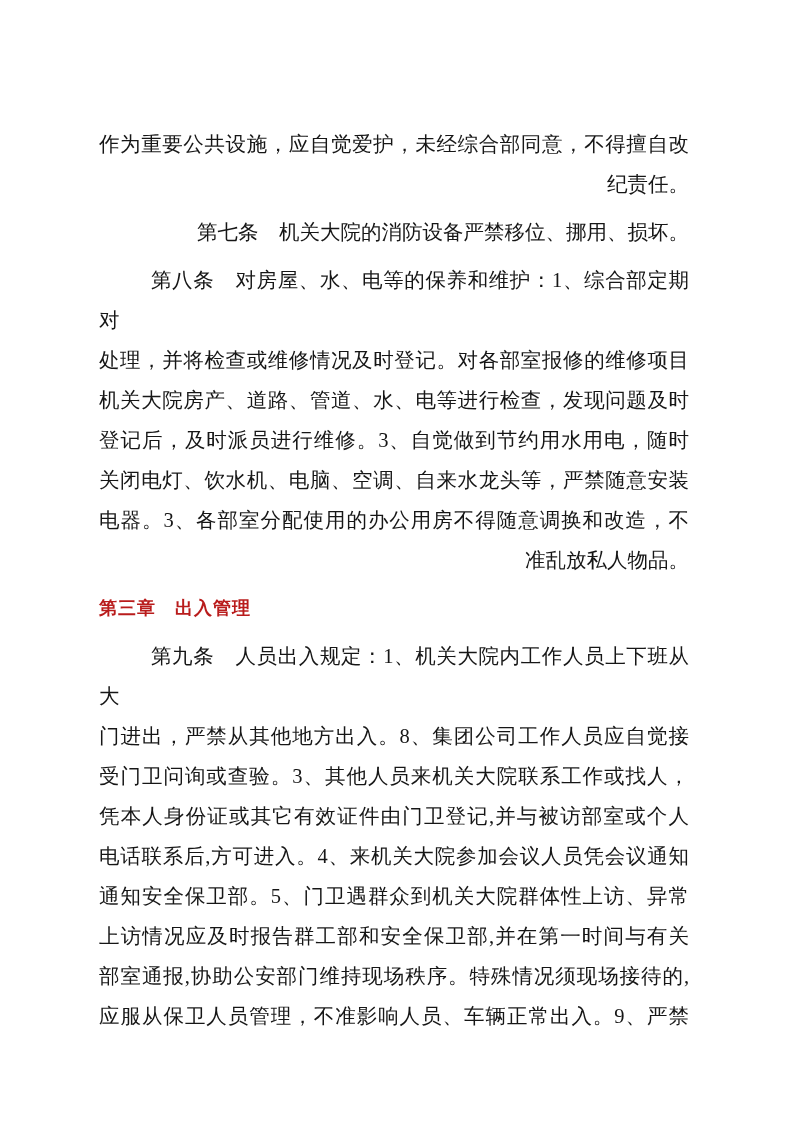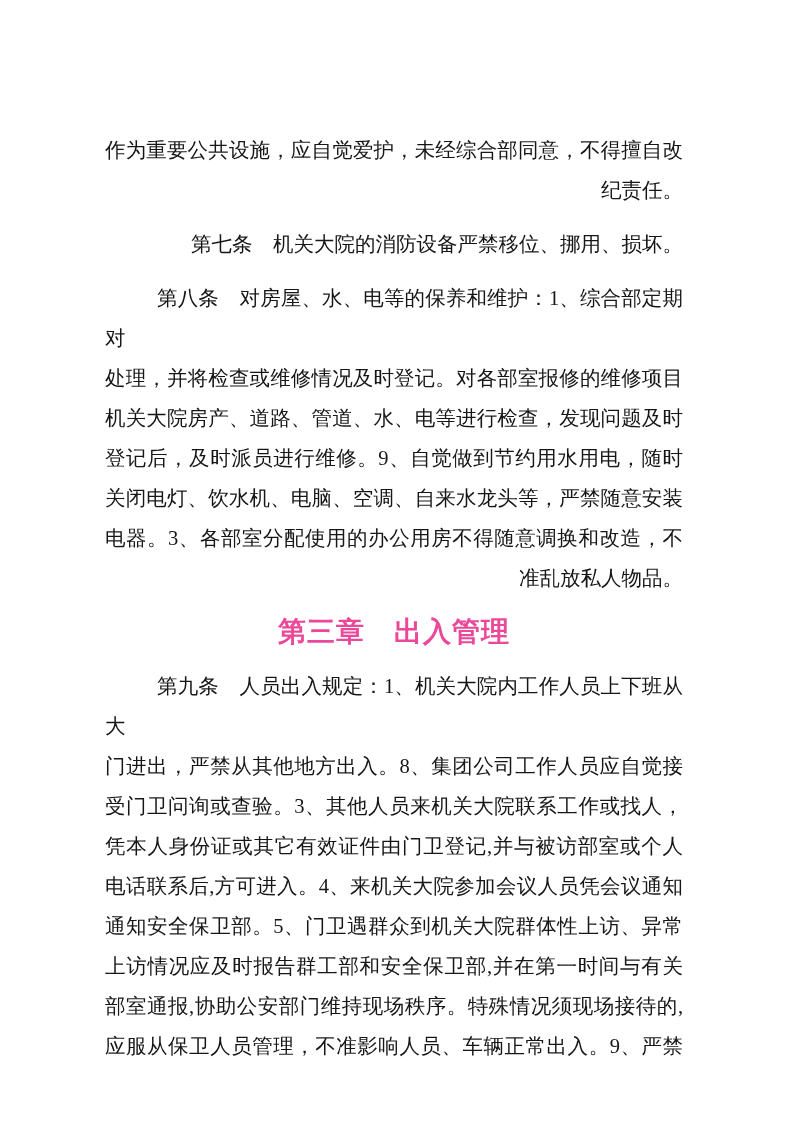--- a/index.html
+++ b/index.html
@@ -16,61 +16,61 @@
   }
   .doc-body {
     position: absolute;
     left: 91px;
     top: 116px;
     width: 606px;
     font-family: "Liberation Serif", "DejaVu Serif", serif;
     font-size: 20.5px;
     color: #161616;
   }
-  .block { margin: 14px; padding: 0; }
+  .block { margin: 8px; padding: 0; }
   .line {
     line-height: 40px;
     min-height: 40px;
     margin: 0;
     padding: 0;
     text-align: right;
   }
   .line.justify {
     text-align: justify;
     text-align-last: justify;
   }
   .line.indent {
     text-indent: 52px;
   }
   .block-heading .line {
     font-family: "Liberation Sans", "DejaVu Sans", sans-serif;
     font-weight: 700;
-    font-size: 28px;
-    text-align: center;
+    font-size: 18px;
+    text-align: left;
     letter-spacing: 1px;
-    color: #ec4899;
+    color: #b91c1c;
   }
 </style>
 </head>
 <body>
 
 <div class="page">
   <div class="doc-body" id="doc-body">
       <div class="block block-paragraph">
         <div class="line justify">作为重要公共设施，应自觉爱护，未经综合部同意，不得擅自改</div>
         <div class="line">纪责任。</div>
       </div>
       <div class="block block-paragraph">
         <div class="line indent">第七条　机关大院的消防设备严禁移位、挪用、损坏。</div>
       </div>
       <div class="block block-paragraph">
         <div class="line justify indent">第八条　对房屋、水、电等的保养和维护：1、综合部定期对</div>
         <div class="line justify">处理，并将检查或维修情况及时登记。对各部室报修的维修项目</div>
         <div class="line justify">机关大院房产、道路、管道、水、电等进行检查，发现问题及时</div>
-        <div class="line justify">登记后，及时派员进行维修。9、自觉做到节约用水用电，随时</div>
+        <div class="line justify">登记后，及时派员进行维修。3、自觉做到节约用水用电，随时</div>
         <div class="line justify">关闭电灯、饮水机、电脑、空调、自来水龙头等，严禁随意安装</div>
         <div class="line justify">电器。3、各部室分配使用的办公用房不得随意调换和改造，不</div>
         <div class="line">准乱放私人物品。</div>
       </div>
       <div class="block block-heading">
         <div class="line">第三章　出入管理</div>
       </div>
       <div class="block block-paragraph">
         <div class="line justify indent">第九条　人员出入规定：1、机关大院内工作人员上下班从大</div>
         <div class="line justify">门进出，严禁从其他地方出入。8、集团公司工作人员应自觉接</div>

